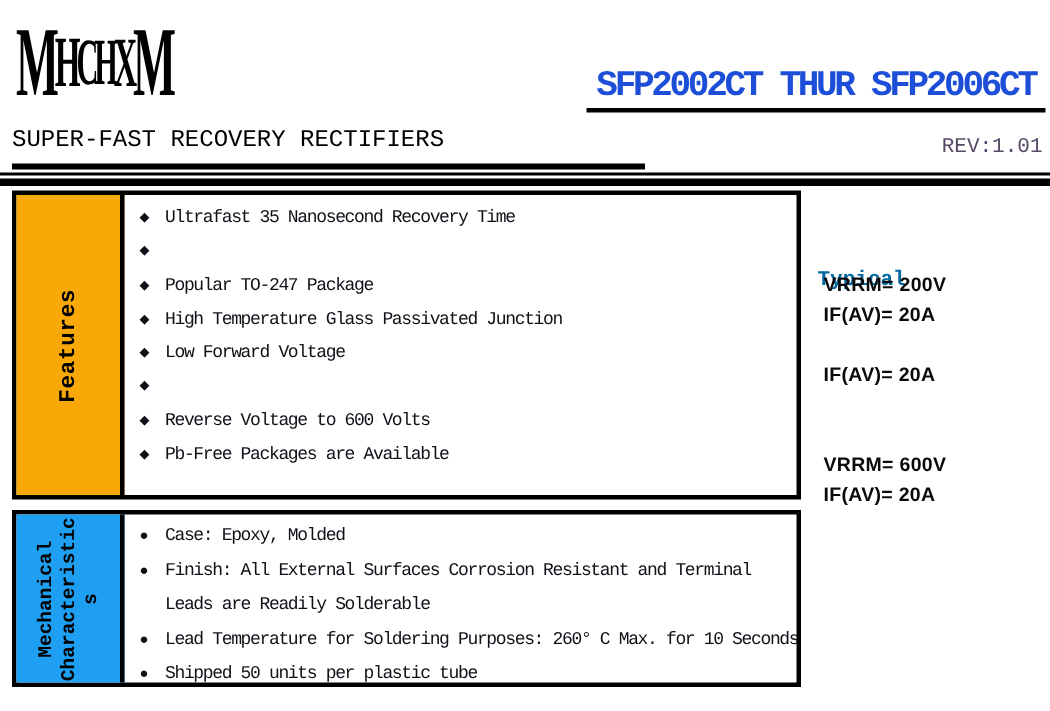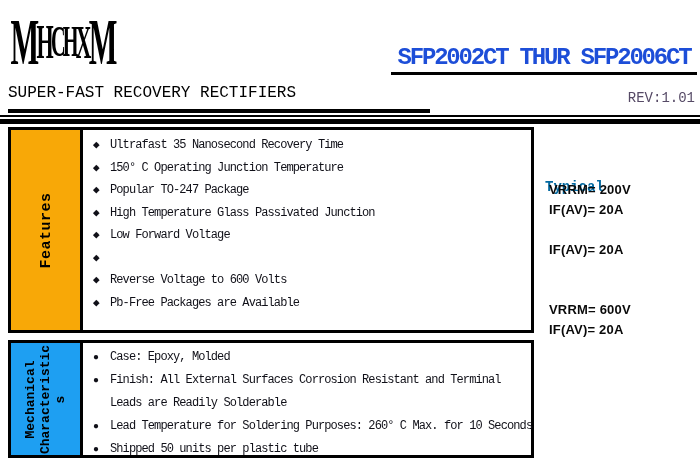--- a/index.html
+++ b/index.html
@@ -129,21 +129,20 @@
       <div class="strip-label">Features</div>
     </div>
     <div class="box-body">
       <div class="f-list">
         <div class="row f-row">
           <span class="bullet f-bullet">◆</span>
           <span>Ultrafast 35 Nanosecond Recovery Time</span>
         </div>
         <div class="row f-row">
           <span class="bullet f-bullet">◆</span>
-          <span>150° C Operating Junction Temperature</span>
         </div>
         <div class="row f-row">
           <span class="bullet f-bullet">◆</span>
           <span>Popular TO-247 Package</span>
         </div>
         <div class="row f-row">
           <span class="bullet f-bullet">◆</span>
           <span>High Temperature Glass Passivated Junction</span>
         </div>
         <div class="row f-row">

